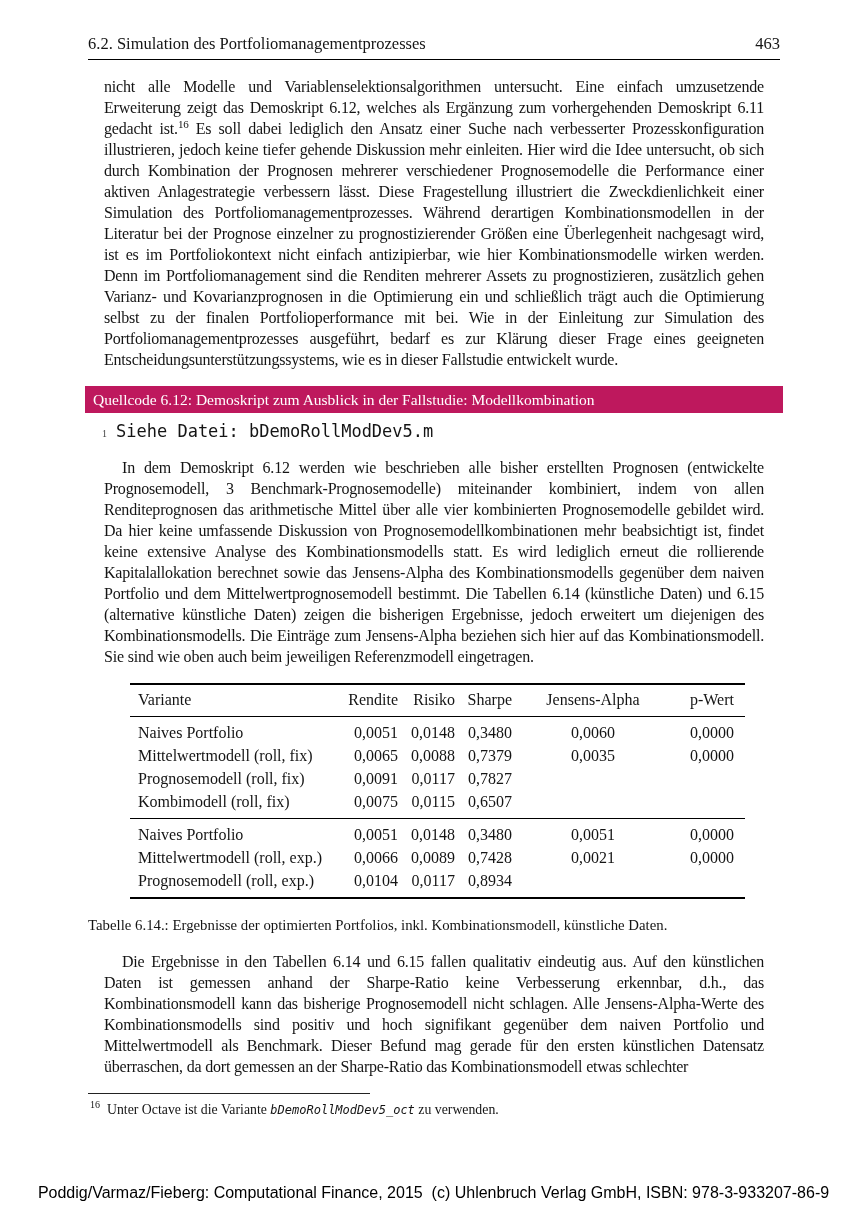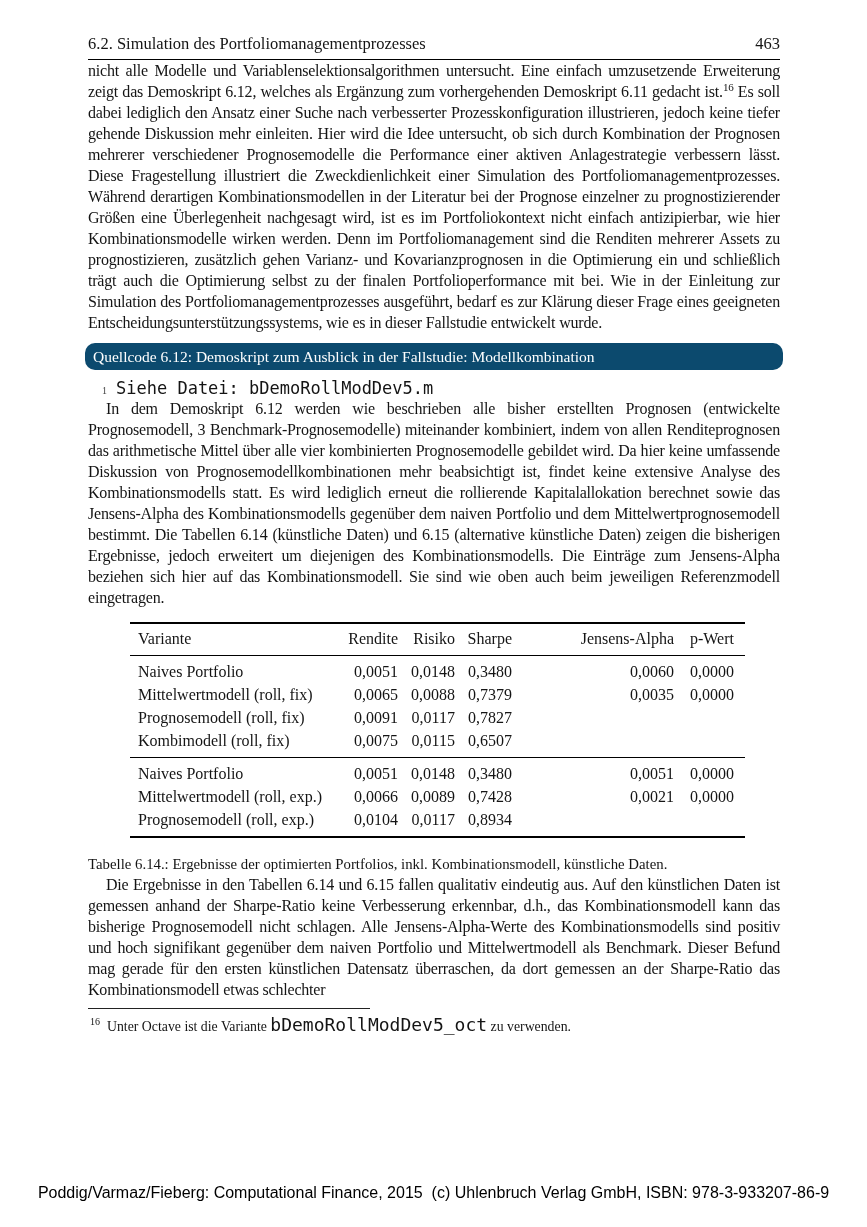--- a/index.html
+++ b/index.html
@@ -20,21 +20,21 @@
   }
   .running-header {
     display: flex;
     justify-content: space-between;
     font-size: 16.5px;
     padding-bottom: 5px;
     border-bottom: 1px solid #000;
     line-height: 20px;
   }
   p.body {
-    margin: 0;
+    margin: 16px;
     text-align: justify;
     font-size: 16px;
     line-height: 21px;
     letter-spacing: -0.2px;
     hyphens: auto;
   }
   .p1 { margin-top: 17px; }
   .indent { text-indent: 18px; }
   sup.fnmark {
     font-size: 11px;
@@ -84,21 +84,21 @@
   table.results-table thead tr { border-bottom: 1px solid #000; }
   table.results-table tbody.group-1 { border-bottom: 1px solid #000; }
   table.results-table th { padding: 5px 0 6px; line-height: 20px; }
   table.results-table td { padding: 1px 0; line-height: 21px; white-space: nowrap; overflow: hidden; }
   tbody.group-1 tr:first-child td, tbody.group-2 tr:first-child td { padding-top: 5px; }
   tbody.group-1 tr:last-child td, tbody.group-2 tr:last-child td { padding-bottom: 6px; }
   .c1 { width: 200px; text-align: left; padding-left: 8px !important; }
   .c2 { width: 60px; text-align: right; }
   .c3 { width: 57px; text-align: right; }
   .c4 { width: 57px; text-align: right; }
-  .c5 { width: 162px; text-align: right; }
+  .c5 { width: 162px; text-align: center; }
   .c6 { width: 60px; text-align: right; padding-right: 11px !important; }
   .table-caption {
     margin-top: 17px;
     font-size: 14.8px;
     line-height: 19px;
   }
   .p3 { margin-top: 26px; }
   .footnote-sep {
     margin-top: 8px;
     width: 282px;
@@ -109,21 +109,21 @@
     padding-left: 2px;
     font-size: 13.8px;
     line-height: 18px;
   }
   .footnote sup {
     font-size: 10px;
     vertical-align: super;
     line-height: 0;
     margin-right: 7px;
   }
-  .footnote code { font-size: 18px; }
+  .footnote code { font-size: 12px; font-style: italic; }
   .page-footer {
     position: absolute;
     left: 0;
     top: 1184px;
     width: 867px;
     text-align: center;
     font-family: "Liberation Sans", sans-serif;
     font-size: 16px;
     color: #c0c0c0;
     white-space: pre-wrap;
@@ -136,21 +136,21 @@
   <div class="content">
 
     <div class="running-header">
       <span>6.2.  Simulation des Portfoliomanagementprozesses</span>
       <span>463</span>
     </div>
 
     <p class="body p1"><span>nicht alle Modelle und Variablenselektionsalgorithmen untersucht. Eine einfach umzusetzende Erweiterung zeigt das Demoskript 6.12, welches als Ergänzung zum vorhergehenden Demoskript 6.11 gedacht ist.</span><sup class="fnmark">16</sup><span> Es soll dabei lediglich den Ansatz einer Suche nach verbesserter Prozesskonfiguration illustrieren, jedoch keine tiefer gehende Diskussion mehr einleiten. Hier wird die Idee untersucht, ob sich durch Kombination der Prognosen mehrerer verschiedener Prognosemodelle die Performance einer aktiven Anlagestrategie verbessern lässt. Diese Fragestellung illustriert die Zweckdienlichkeit einer Simulation des Portfoliomanagementprozesses. Während derartigen Kombinationsmodellen in der Literatur bei der Prognose einzelner zu prognostizierender Größen eine Überlegenheit nachgesagt wird, ist es im Portfoliokontext nicht einfach antizipierbar, wie hier Kombinationsmodelle wirken werden. Denn im Portfoliomanagement sind die Renditen mehrerer Assets zu prognostizieren, zusätzlich gehen Varianz- und Kovarianzprognosen in die Optimierung ein und schließlich trägt auch die Optimierung selbst zu der finalen Portfolioperformance mit bei. Wie in der Einleitung zur Simulation des Portfoliomanagementprozesses ausgeführt, bedarf es zur Klärung dieser Frage eines geeigneten Entscheidungsunterstützungssystems, wie es in dieser Fallstudie entwickelt wurde.</span></p>
 
     <div class="listing-box">
-      <div class="listing-title" style="background: #0c4a6e; border-radius: 10px;">Quellcode 6.12: Demoskript zum Ausblick in der Fallstudie: Modellkombination</div>
+      <div class="listing-title" style="background: #be185d;">Quellcode 6.12: Demoskript zum Ausblick in der Fallstudie: Modellkombination</div>
       <div class="code-line">
         <span class="lineno">1</span><code>Siehe Datei: bDemoRollModDev5.m</code>
       </div>
     </div>
 
     <p class="body p2 indent">In dem Demoskript 6.12 werden wie beschrieben alle bisher erstellten Prognosen (entwickelte Prognosemodell, 3 Benchmark-Prognosemodelle) miteinander kombiniert, indem von allen Renditeprognosen das arithmetische Mittel über alle vier kombinierten Prognosemodelle gebildet wird. Da hier keine umfassende Diskussion von Prognosemodellkombinationen mehr beabsichtigt ist, findet keine extensive Analyse des Kombinationsmodells statt. Es wird lediglich erneut die rollierende Kapitalallokation berechnet sowie das Jensens-Alpha des Kombinationsmodells gegenüber dem naiven Portfolio und dem Mittelwertprognosemodell bestimmt. Die Tabellen 6.14 (künstliche Daten) und 6.15 (alternative künstliche Daten) zeigen die bisherigen Ergebnisse, jedoch erweitert um diejenigen des Kombinationsmodells. Die Einträge zum Jensens-Alpha beziehen sich hier auf das Kombinationsmodell. Sie sind wie oben auch beim jeweiligen Referenzmodell eingetragen.</p>
 
     <table class="results-table">
       <thead>
         <tr>

